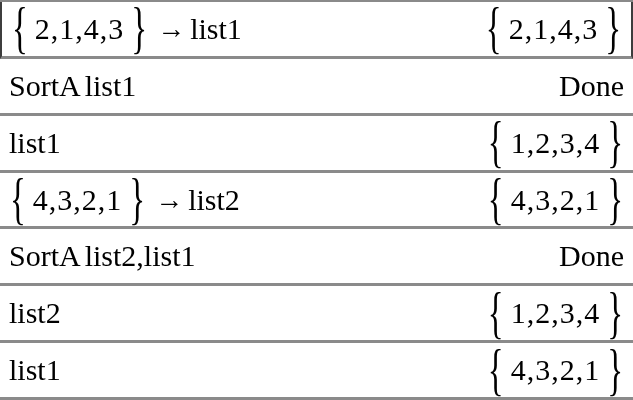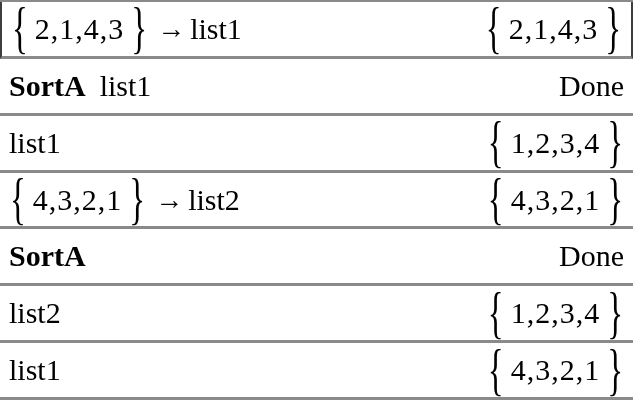--- a/index.html
+++ b/index.html
@@ -54,22 +54,21 @@
     text-align: right;
   }
   .arrow {
     margin: 0 5px 0 9px;
     font-size: 28px;
   }
   .ital {
   }
   .cmd {
     font-style: normal;
-    margin-right: 14px;
-    font-weight: bold;
+    margin-right: 4px;
   }
 </style>
 </head>
 <body>
 
 <div class="screen">
 
   <div class="row first">
     <div class="expr">
       <span class="brace">{</span>
@@ -117,20 +116,21 @@
     <div class="result">
       <span class="brace">{</span>
       <span class="list-vals">4,3,2,1</span>
       <span class="brace">}</span>
     </div>
   </div>
 
   <div class="row">
     <div class="expr">
       <span class="cmd">SortA</span>
+      <span class="ital">list2,list1</span>
     </div>
     <div class="result">
       <span class="ital">Done</span>
     </div>
   </div>
 
   <div class="row">
     <div class="expr">
       <span class="ital">list2</span>
     </div>

